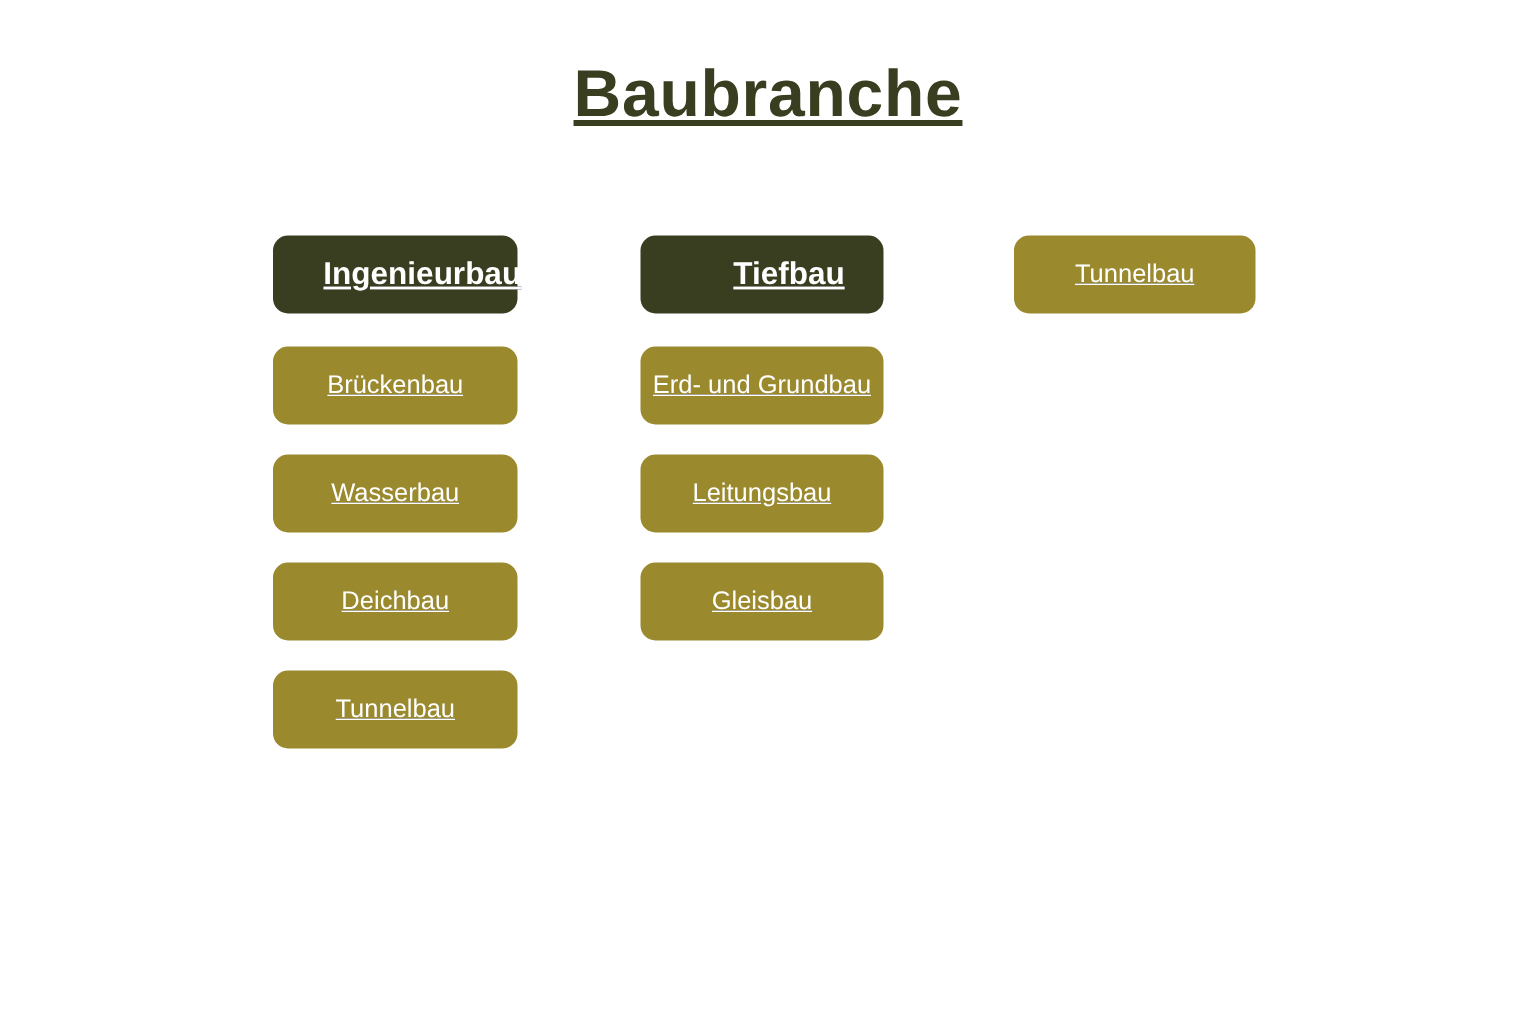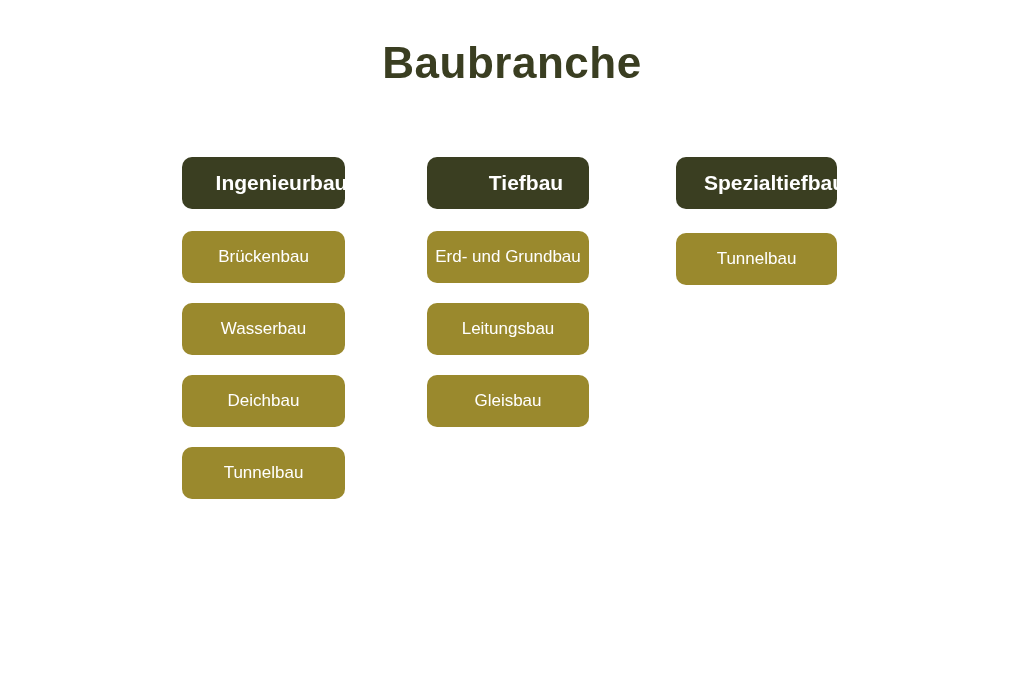--- a/index.html
+++ b/index.html
@@ -1,21 +1,21 @@
 <!DOCTYPE html>
 <html style="--dark: #3a3e21; --olive: #9a892d; --boxtext: #ffffff; --bg: #ffffff;"><head>
 <meta charset="utf-8">
 <style>
   :root {
     --dark: #3a3e21;
     --olive: #9a892d;
     --boxtext: #ffffff;
     --bg: #ffffff;
   }
-  * { box-sizing: border-box; margin: 0; padding: 0; }
+  * { box-sizing: border-box; margin: 0; padding: 0; text-decoration: underline; }
   html, body { background: #ffffff; }
   body { font-family: "Liberation Sans", sans-serif; }
 
   .canvas {
     position: relative;
     width: 1024px;
     height: 682px;
     background: var(--bg);
     margin: 0 auto;
     overflow: hidden;
@@ -93,17 +93,16 @@
   </div>
 
   <div class="column col-1">
     <div class="header-box">Tiefbau</div>
     <div class="item-box">Erd- und Grundbau</div>
     <div class="item-box">Leitungsbau</div>
     <div class="item-box">Gleisbau</div>
   </div>
 
   <div class="column col-2">
-    <div class="header-box">Spezialtiefbau</div>
     <div class="item-box">Tunnelbau</div>
   </div>
 
 </div>
 
 </body></html>

